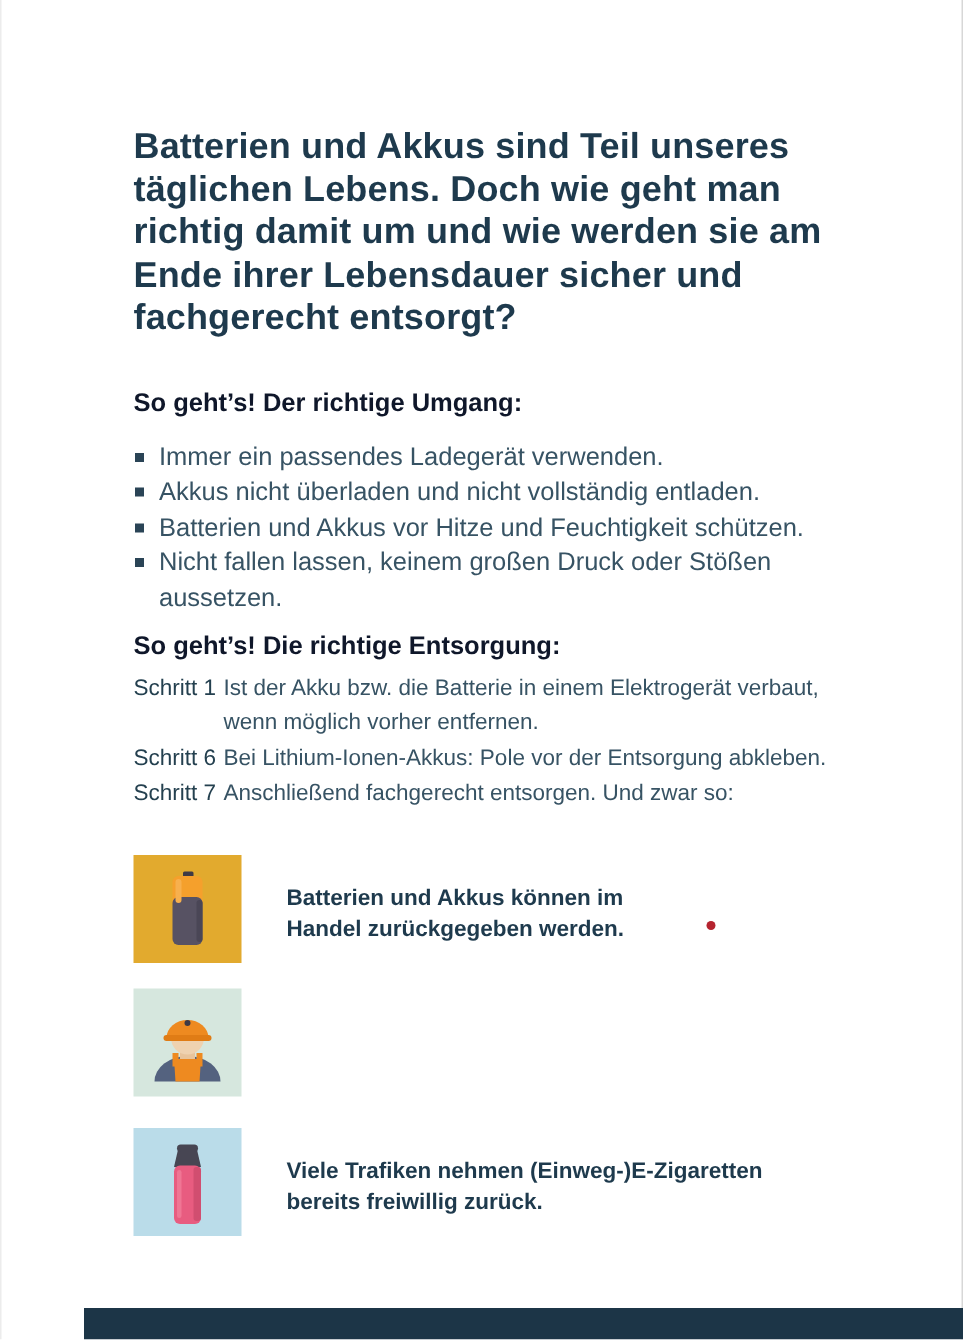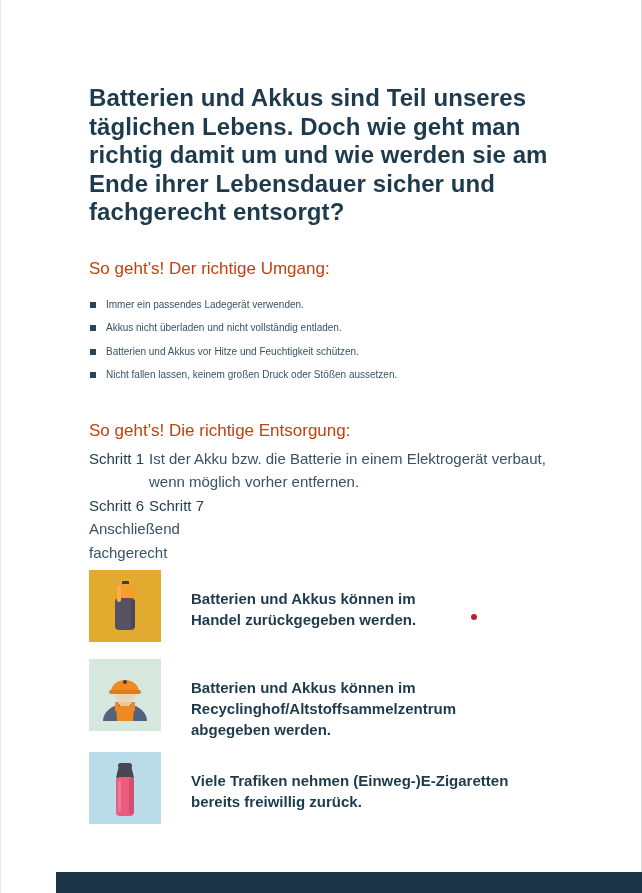--- a/index.html
+++ b/index.html
@@ -16,28 +16,28 @@
     border-left: 1px solid #ececec;
     border-right: 1px solid #d7d7d7;
   }
   .title {
     position: absolute; left: 88px; top: 84px; width: 466px;
     font-size: 24px; font-weight: 700; line-height: 28.5px;
     color: #1e3a4d; letter-spacing: 0.1px;
   }
   .section-heading {
     position: absolute; left: 88px; width: 480px;
-    font-size: 17px; font-weight: 400; color: #c2410c;
+    font-size: 17px; font-weight: 700; color: #0f172a;
   }
   .usage-heading { top: 259px; }
   .disposal-heading { top: 421px; }
   .bullet-list {
     position: absolute; left: 88px; top: 293px; width: 500px;
     list-style: none;
-    font-size: 10px; line-height: 23.4px; color: #375364;
+    font-size: 17px; line-height: 23.4px; color: #375364;
   }
   .bullet-list li { display: flex; align-items: flex-start; }
   .bullet-square {
     flex: 0 0 auto;
     width: 6px; height: 6px; background: #2a4456;
     margin: 9px 10px 0 1px;
   }
   .steps {
     position: absolute; left: 88px; top: 447px; width: 490px;
     display: grid; grid-template-columns: 60px 424px;
@@ -100,20 +100,21 @@
       <span>Nicht fallen lassen, keinem großen Druck oder Stößen aussetzen.</span>
     </li>
   </ul>
 
   <div class="section-heading disposal-heading">So geht’s! Die richtige Entsorgung:</div>
 
   <div class="steps">
     <div class="step-label">Schritt 1</div>
     <div class="step-text">Ist der Akku bzw. die Batterie in einem Elektrogerät verbaut, wenn möglich vorher entfernen.</div>
     <div class="step-label">Schritt 6</div>
+    <div class="step-text">Bei Lithium-Ionen-Akkus: Pole vor der Entsorgung abkleben.</div>
     <div class="step-label">Schritt 7</div>
     <div class="step-text">Anschließend fachgerecht entsorgen. Und zwar so:</div>
   </div>
 
   <div class="option-row row-1">
     <div class="icon-tile" style="background: rgb(226, 170, 46);">
       <svg width="72" height="72" viewBox="0 0 72 72">
         <rect x="33" y="11" width="7" height="5" rx="1" fill="#3f3a45"></rect>
         <rect x="26" y="14" width="20" height="22" rx="4" fill="#f5a02c"></rect>
         <rect x="26" y="28" width="20" height="32" rx="4" fill="#575263"></rect>
@@ -131,21 +132,20 @@
         <path d="M27 47 L45 47 L44 62 L28 62 Z" fill="#ee8a20"></path>
         <rect x="26" y="43" width="4" height="9" fill="#ee8a20"></rect>
         <rect x="42" y="43" width="4" height="9" fill="#ee8a20"></rect>
         <rect x="31" y="40" width="10" height="7" fill="#e8c49c"></rect>
         <circle cx="36" cy="33" r="11" fill="#efd2b0"></circle>
         <path d="M22 33 a14 12 0 0 1 28 0 Z" fill="#ee8a20"></path>
         <rect x="20" y="31" width="32" height="4" rx="2" fill="#e07c15"></rect>
         <circle cx="36" cy="23" r="2" fill="#3f3a45"></circle>
       </svg>
     </div>
-    <div class="option-text">Batterien und Akkus können im Recyclinghof/Altstoffsammelzentrum abgegeben werden.</div>
   </div>
 
   <div class="option-row row-3">
     <div class="icon-tile" style="background: rgb(186, 220, 233);">
       <svg width="72" height="72" viewBox="0 0 72 72">
         <path d="M30 13 L42 13 L45 26 L27 26 Z" fill="#474653"></path>
         <rect x="29" y="11" width="14" height="5" rx="2.5" fill="#474653"></rect>
         <rect x="27" y="25" width="18" height="39" rx="4" fill="#e85c80"></rect>
         <rect x="40" y="26" width="5" height="36" rx="2" fill="#d14e70"></rect>
         <rect x="29" y="28" width="3" height="32" rx="1.5" fill="#ef7694"></rect>

